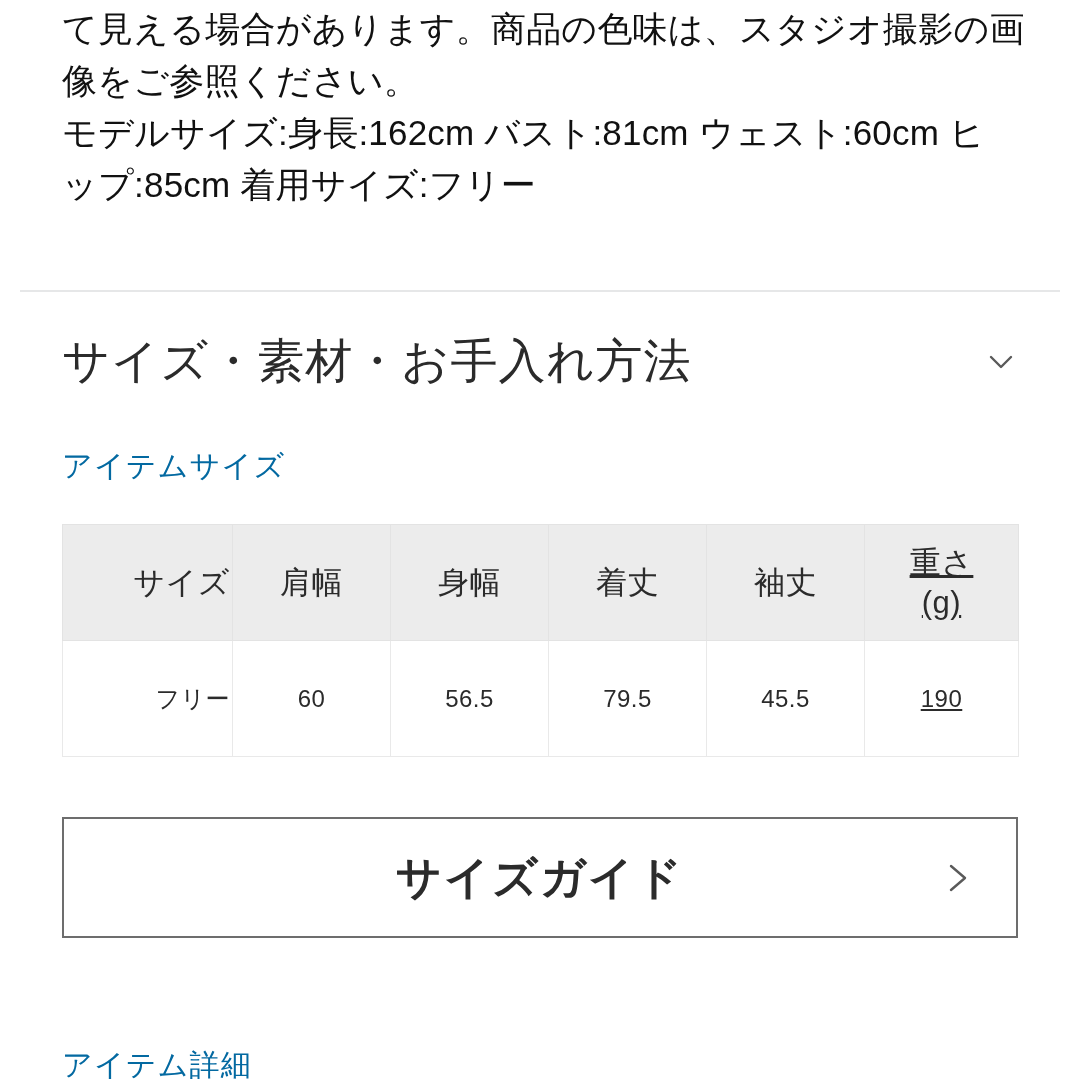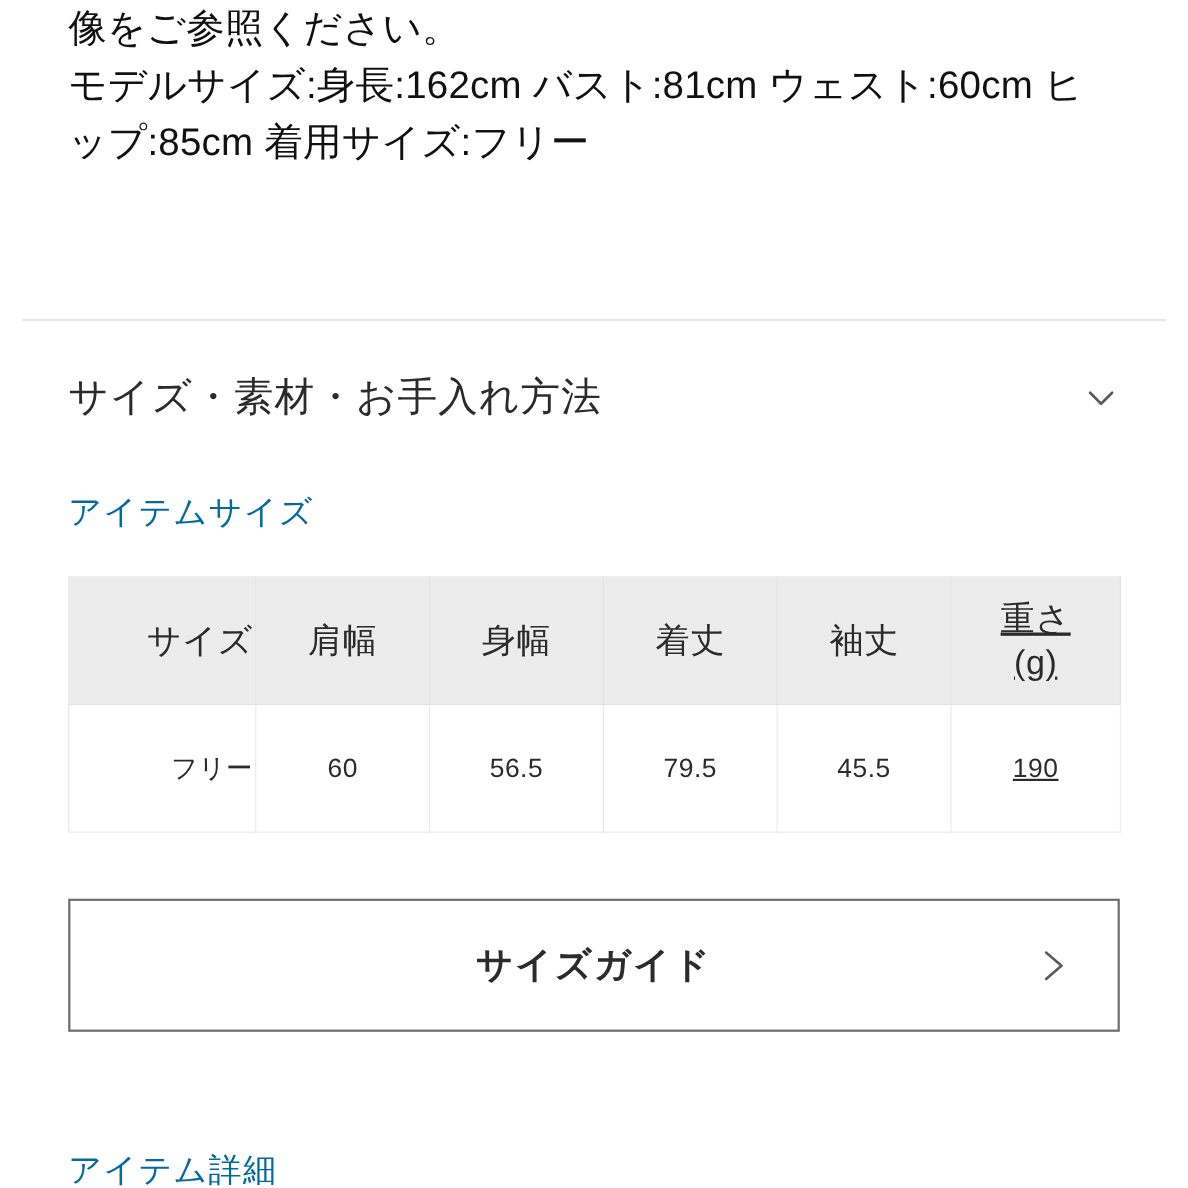--- a/index.html
+++ b/index.html
@@ -58,21 +58,21 @@
     left: 62px;
     top: 330px;
     width: 962px;
     height: 62px;
     display: flex;
     align-items: center;
     justify-content: space-between;
   }
 
   .accordion-title {
-    font-size: 36px;
+    font-size: 47px;
     line-height: 40px;
     color: #2b2b2b;
     letter-spacing: 1px;
   }
 
   .chevron-down {
     width: 42px;
     height: 42px;
     display: flex;
     align-items: center;
@@ -152,21 +152,21 @@
     height: 121px;
     background: #ffffff;
     border: 2px solid #6d6d6d;
     display: flex;
     align-items: center;
     justify-content: center;
     cursor: pointer;
   }
 
   .size-guide-label {
-    font-size: 33px;
+    font-size: 45px;
     font-weight: bold;
     color: #2b2b2b;
     letter-spacing: 2px;
   }
 
   .chevron-right {
     position: absolute;
     right: 42px;
     top: 50%;
     transform: translateY(-50%);
@@ -176,20 +176,21 @@
     align-items: center;
     justify-content: center;
   }
 </style>
 </head>
 <body>
 
 <div class="page">
 
   <div class="desc-block">
+    <div class="desc-line first">て見える場合があります。商品の色味は、スタジオ撮影の画</div>
     <div class="desc-line">像をご参照ください。</div>
     <div class="desc-line">モデルサイズ:身長:162cm バスト:81cm ウェスト:60cm ヒ</div>
     <div class="desc-line">ップ:85cm 着用サイズ:フリー</div>
   </div>
 
   <div class="divider"></div>
 
   <div class="accordion-header">
     <span class="accordion-title">サイズ・素材・お手入れ方法</span>
     <span class="chevron-down">

